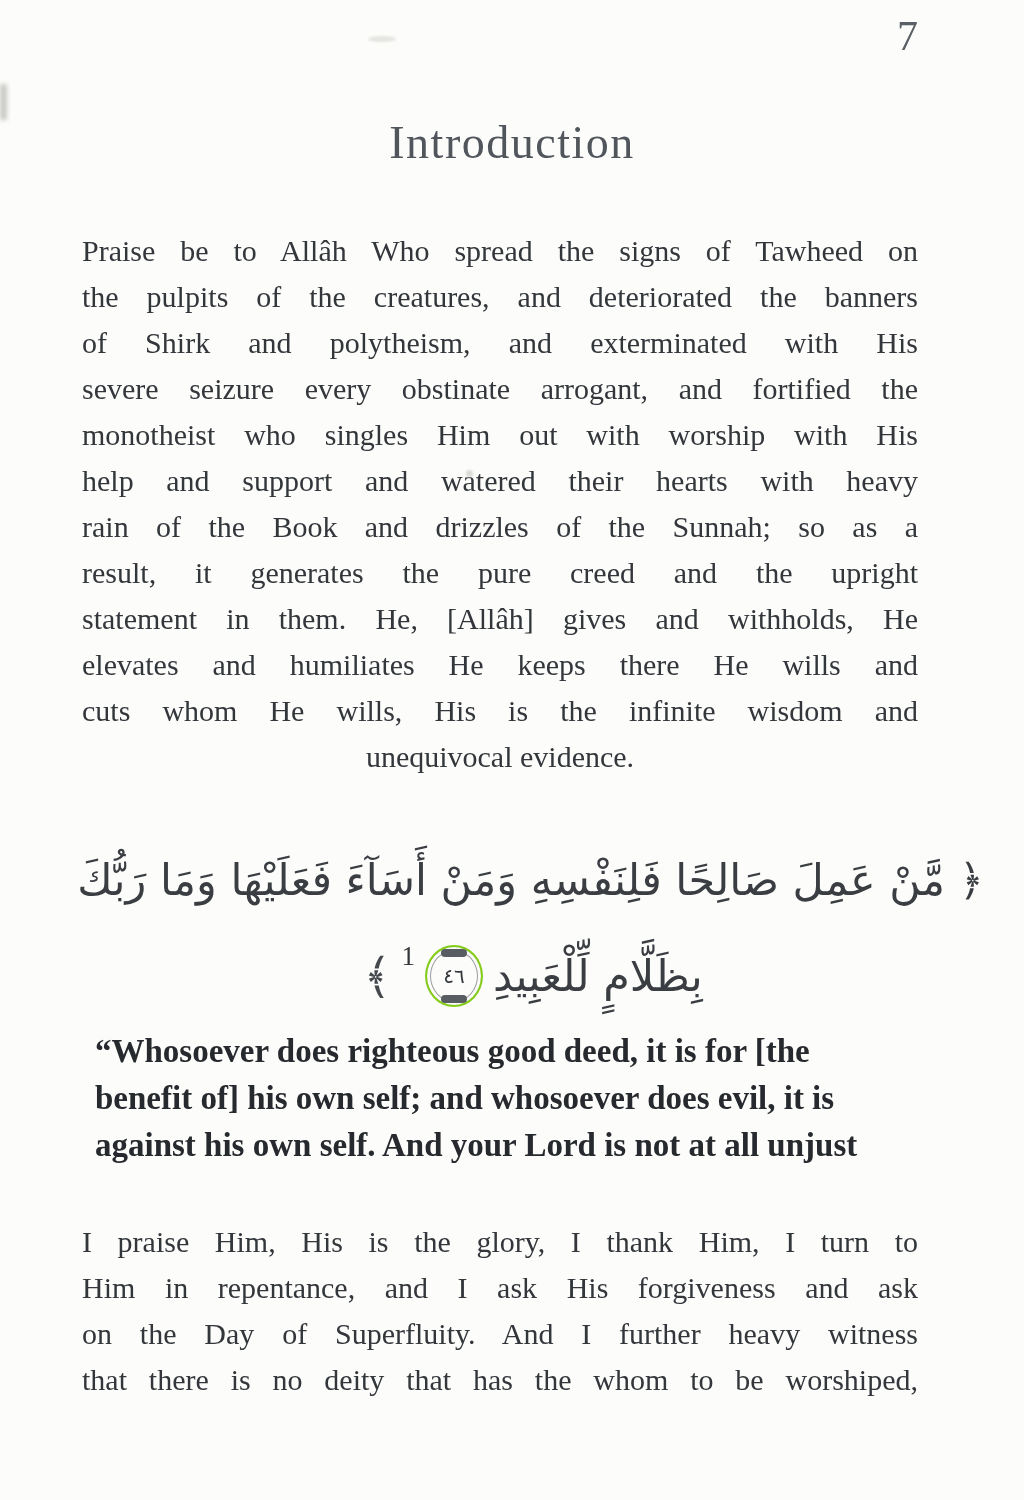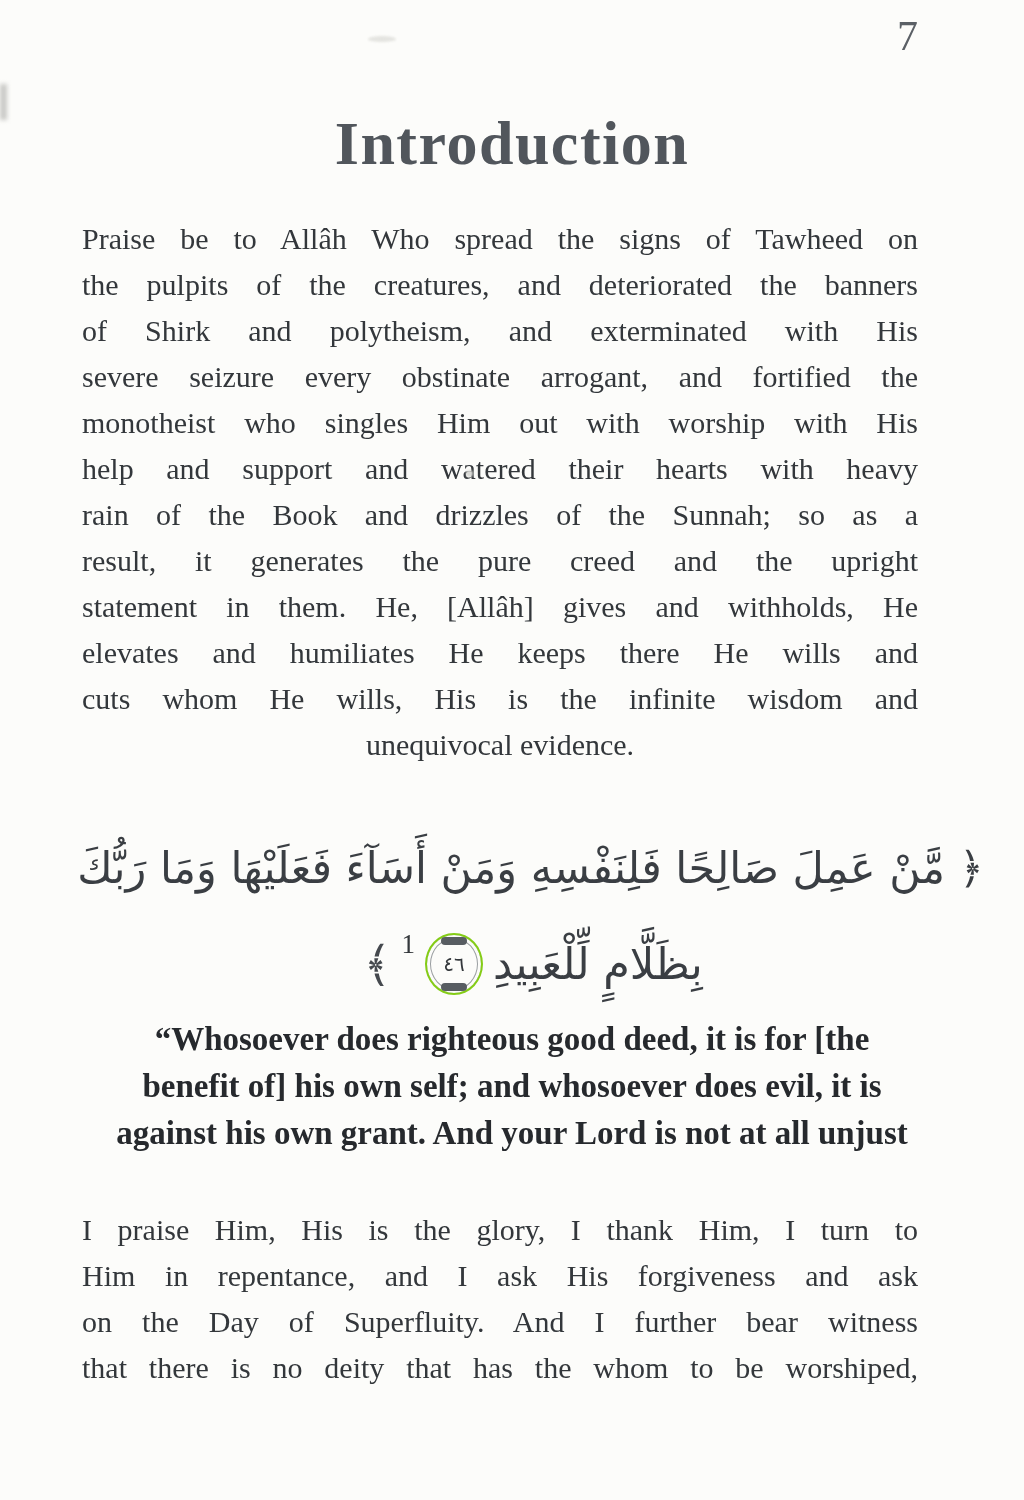--- a/index.html
+++ b/index.html
@@ -13,26 +13,26 @@
   .page { width: 1024px; height: 1500px; position: relative; }
 
   .page-number {
     position: absolute; top: 12px; right: 106px;
     font-size: 42px; color: #5b6066; font-weight: 400;
   }
 
   .chapter-title {
     margin: 0; padding-top: 116px;
     text-align: center;
-    font-size: 62px; line-height: 54px;
-    font-weight: 700; letter-spacing: 1.5px;
+    font-size: 46px; line-height: 54px;
+    font-weight: 400; letter-spacing: 1.5px;
     color: #51565c;
   }
 
-  .para-1 { margin: 46px 106px 0 82px; }
+  .para-1 { margin: 58px 106px 0 82px; }
   .para-2 { margin: 50px 106px 6px 82px; }
   .para-1 .jline, .para-2 .jline,
   .para-1 .plainline {
     font-size: 30px; line-height: 46px;
     color: #33373b;
   }
   .jline {
     text-align: justify;
     text-align-last: justify;
     text-justify: inter-word;
@@ -75,21 +75,21 @@
   .ayah-badge::after { bottom: 2px; }
   .closing-ornament { font-size: 48px; color: #45494e; line-height: 1; }
   .footnote-sup {
     font-family: "Liberation Serif", serif;
     font-size: 27px; color: #34383c;
     position: relative; top: -20px;
   }
 
   .translation { margin: 4px 95px 0 95px; }
   .translation .cline {
-    text-align: center;
+    text-align: left;
     font-size: 33px; line-height: 47px;
     font-weight: 700; color: #26292d;
   }
 
   
   .artifact { position: absolute; pointer-events: none; }
   .artifact-edge { left: 0; top: 84px; width: 7px; height: 36px; background: #c9c9c6; filter: blur(2px); }
   .artifact-dash { left: 368px; top: 36px; width: 28px; height: 6px; background: #e4e4e0; border-radius: 50%; filter: blur(1px); }
   .artifact-dot  { left: 466px; top: 470px; width: 7px; height: 7px; background: #d9d9d5; border-radius: 50%; filter: blur(1px); }
 </style>
@@ -127,23 +127,23 @@
       <span>بِظَلَّامٍ لِّلْعَبِيدِ</span>
       <span class="ayah-badge">٤٦</span>
       <span class="footnote-sup">1</span>
       <span class="closing-ornament">﴾</span>
     </div>
   </section>
 
   <section class="translation">
     <div class="cline">“Whosoever does righteous good deed, it is for [the</div>
     <div class="cline">benefit of] his own self; and whosoever does evil, it is</div>
-    <div class="cline">against his own grant. And your Lord is not at all unjust</div>
+    <div class="cline">against his own self. And your Lord is not at all unjust</div>
   </section>
 
   <section class="para-2">
     <div class="jline">I praise Him, His is the glory, I thank Him, I turn to</div>
     <div class="jline">Him in repentance, and I ask His forgiveness and ask</div>
-    <div class="jline">on the Day of Superfluity. And I further bear witness</div>
+    <div class="jline">on the Day of Superfluity. And I further heavy witness</div>
     <div class="jline">that there is no deity that has the whom to be worshiped,</div>
   </section>
 
 </div>
 
 </body></html>

